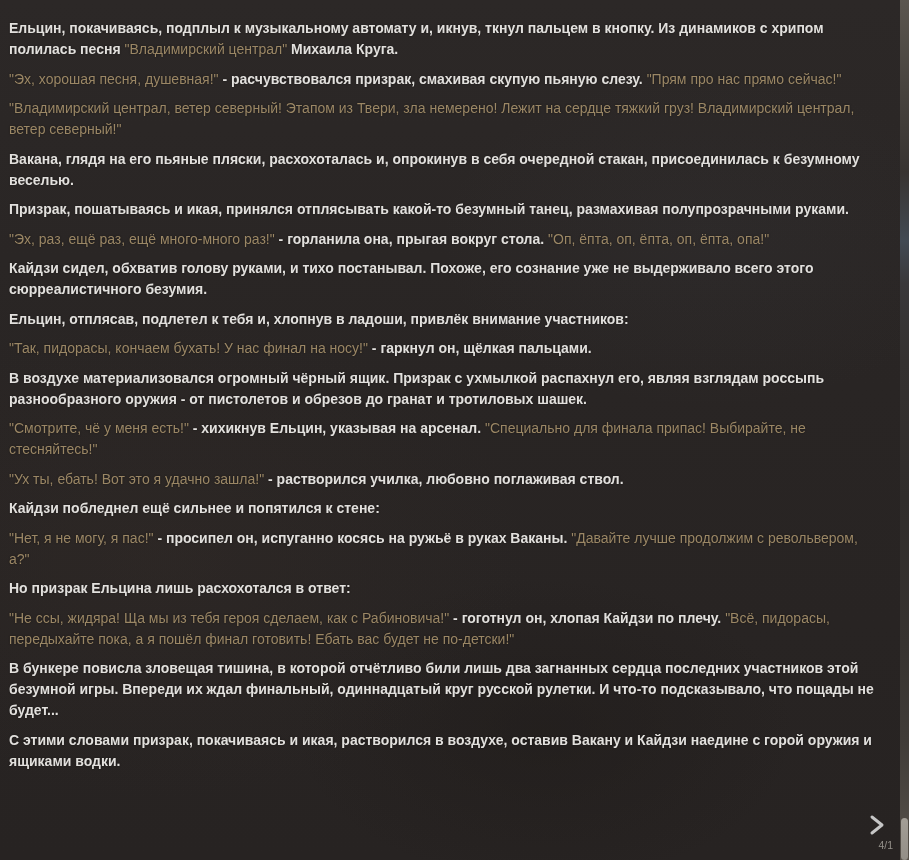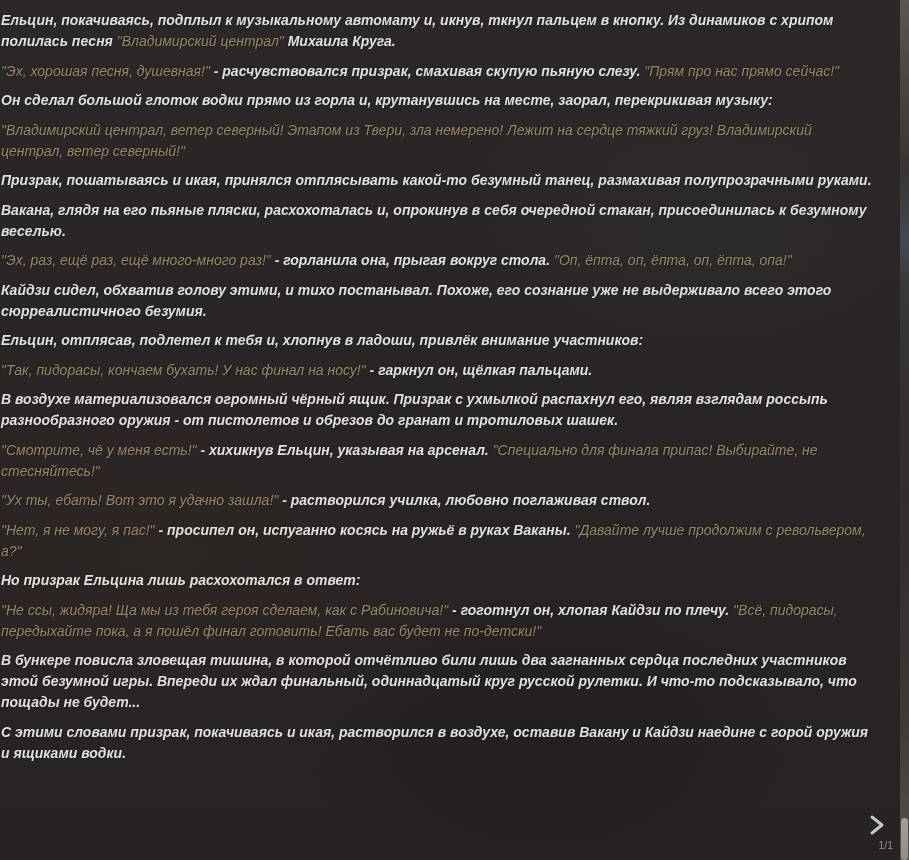--- a/index.html
+++ b/index.html
@@ -19,23 +19,22 @@
   .chat-window{position:absolute;inset:0;}
   .bg-blur{
     position:absolute;inset:0;
     background:
       radial-gradient(ellipse 420px 260px at 78% 28%, rgba(82,90,102,0.07), transparent 65%),
       radial-gradient(ellipse 520px 340px at 18% 65%, rgba(52,44,40,0.35), transparent 70%),
       radial-gradient(ellipse 360px 220px at 60% 85%, rgba(30,26,24,0.45), transparent 70%),
       linear-gradient(180deg,#2c2827 0%,#292524 45%,#272322 100%);
   }
   .message-text{
-    position:absolute;left:0;top:4px;right:9px;
-    padding:6px 24px 0 1px;
-    font-style:italic;
+    position:absolute;left:0;top:12px;right:9px;
+    padding:6px 24px 0 9px;
   }
   .message-text p{
     margin:0 0 8.5px 0;
     font-size:14px;
     line-height:21px;
     font-weight:700;
     color:var(--text);
     text-shadow:0 0 2px rgba(0,0,0,0.45);
   }
   .message-text .quote{
@@ -68,43 +67,43 @@
 </style>
 </head>
 <body>
 
 <div class="chat-window">
   <div class="bg-blur"></div>
 
   <div class="message-text">
       <p><span class="narration">Ельцин, покачиваясь, подплыл к музыкальному автомату и, икнув, ткнул пальцем в кнопку. Из динамиков с хрипом полилась песня </span><span class="quote">"Владимирский централ"</span><span class="narration"> Михаила Круга.</span></p>
       <p><span class="quote">"Эх, хорошая песня, душевная!"</span><span class="narration"> - расчувствовался призрак, смахивая скупую пьяную слезу. </span><span class="quote">"Прям про нас прямо сейчас!"</span></p>
-      <p><span class="narration">Он сделал большой глоток водки прямо из горла и, крутанувшись на месте, заорал, перекрикивая музыку:</span></p>
       <p><span class="quote">"Владимирский централ, ветер северный! Этапом из Твери, зла немерено! Лежит на сердце тяжкий груз! Владимирский централ, ветер северный!"</span></p>
+      <p><span class="narration">Вакана, глядя на его пьяные пляски, расхохоталась и, опрокинув в себя очередной стакан, присоединилась к безумному веселью.</span></p>
       <p><span class="narration">Призрак, пошатываясь и икая, принялся отплясывать какой-то безумный танец, размахивая полупрозрачными руками.</span></p>
-      <p><span class="narration">Вакана, глядя на его пьяные пляски, расхохоталась и, опрокинув в себя очередной стакан, присоединилась к безумному веселью.</span></p>
       <p><span class="quote">"Эх, раз, ещё раз, ещё много-много раз!"</span><span class="narration"> - горланила она, прыгая вокруг стола. </span><span class="quote">"Оп, ёпта, оп, ёпта, оп, ёпта, опа!"</span></p>
-      <p><span class="narration">Кайдзи сидел, обхватив голову этими, и тихо постанывал. Похоже, его сознание уже не выдерживало всего этого сюрреалистичного безумия.</span></p>
+      <p><span class="narration">Кайдзи сидел, обхватив голову руками, и тихо постанывал. Похоже, его сознание уже не выдерживало всего этого сюрреалистичного безумия.</span></p>
       <p><span class="narration">Ельцин, отплясав, подлетел к тебя и, хлопнув в ладоши, привлёк внимание участников:</span></p>
       <p><span class="quote">"Так, пидорасы, кончаем бухать! У нас финал на носу!"</span><span class="narration"> - гаркнул он, щёлкая пальцами.</span></p>
       <p><span class="narration">В воздухе материализовался огромный чёрный ящик. Призрак с ухмылкой распахнул его, являя взглядам россыпь разнообразного оружия - от пистолетов и обрезов до гранат и тротиловых шашек.</span></p>
       <p><span class="quote">"Смотрите, чё у меня есть!"</span><span class="narration"> - хихикнув Ельцин, указывая на арсенал. </span><span class="quote">"Специально для финала припас! Выбирайте, не стесняйтесь!"</span></p>
       <p><span class="quote">"Ух ты, ебать! Вот это я удачно зашла!"</span><span class="narration"> - растворился училка, любовно поглаживая ствол.</span></p>
+      <p><span class="narration">Кайдзи побледнел ещё сильнее и попятился к стене:</span></p>
       <p><span class="quote">"Нет, я не могу, я пас!"</span><span class="narration"> - просипел он, испуганно косясь на ружьё в руках Ваканы. </span><span class="quote">"Давайте лучше продолжим с револьвером, а?"</span></p>
       <p><span class="narration">Но призрак Ельцина лишь расхохотался в ответ:</span></p>
       <p><span class="quote">"Не ссы, жидяра! Ща мы из тебя героя сделаем, как с Рабиновича!"</span><span class="narration"> - гоготнул он, хлопая Кайдзи по плечу. </span><span class="quote">"Всё, пидорасы, передыхайте пока, а я пошёл финал готовить! Ебать вас будет не по-детски!"</span></p>
       <p><span class="narration">В бункере повисла зловещая тишина, в которой отчётливо били лишь два загнанных сердца последних участников этой безумной игры. Впереди их ждал финальный, одиннадцатый круг русской рулетки. И что-то подсказывало, что пощады не будет...</span></p>
       <p><span class="narration">С этими словами призрак, покачиваясь и икая, растворился в воздухе, оставив Вакану и Кайдзи наедине с горой оружия и ящиками водки.</span></p>
     </div>
 
   <button class="swipe-right-button">
     <span style="display:flex;">
       <svg width="16" height="22" viewBox="0 0 16 22">
         <polyline points="3,3 13,11 3,19" fill="none" stroke="#c6c6c6" stroke-width="3" stroke-linecap="round" stroke-linejoin="round"></polyline>
       </svg>
     </span>
   </button>
 
-  <div class="swipe-counter">1/1</div>
+  <div class="swipe-counter">4/1</div>
 
   <div class="edge-strip"></div>
   <div class="scrollbar-thumb"></div>
 </div>
 
 </body></html>

